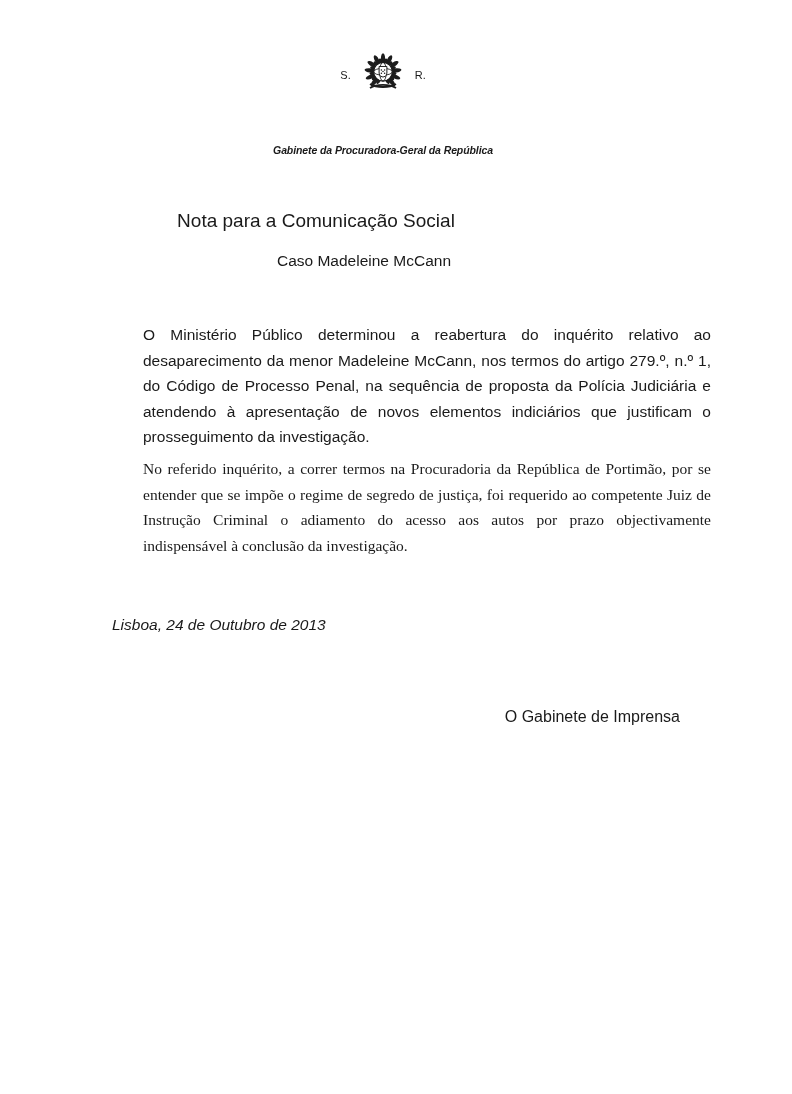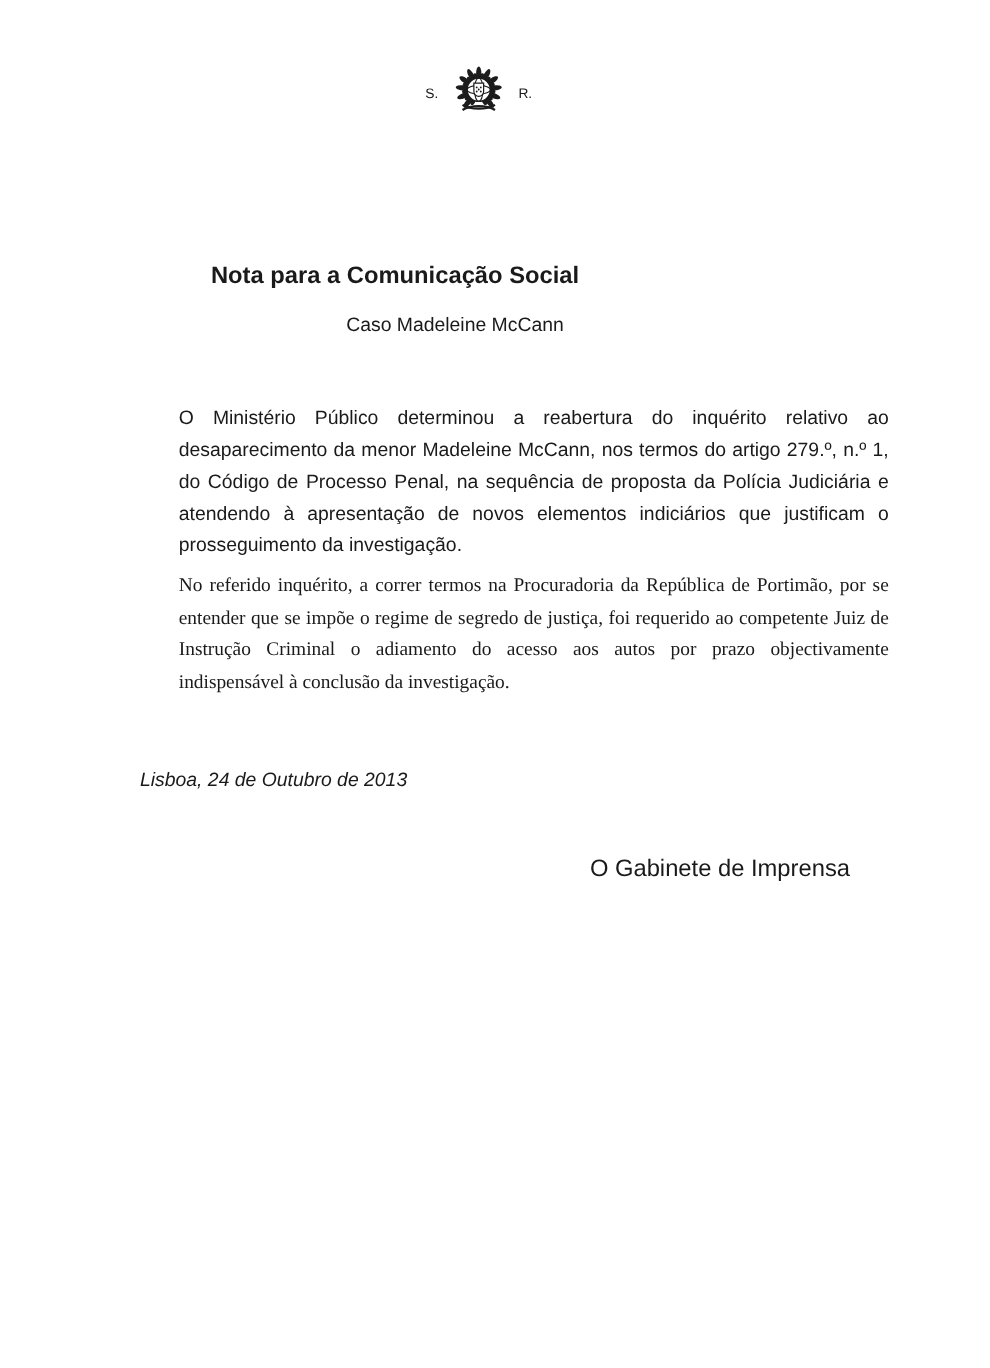--- a/index.html
+++ b/index.html
@@ -53,21 +53,21 @@
     letter-spacing: -0.1px;
   }
   
   .doc-title {
     position: absolute;
     top: 210px;
     left: 0;
     width: 632px;
     text-align: center;
     font-size: 19px;
-    font-weight: bold;
+    font-weight: normal;
   }
   .doc-subtitle {
     position: absolute;
     top: 252px;
     left: 0;
     width: 728px;
     text-align: center;
     font-size: 15.5px;
     font-weight: normal;
   }
@@ -87,24 +87,24 @@
   .dateline {
     position: absolute;
     left: 112px;
     top: 616px;
     font-size: 15.5px;
     font-style: italic;
   }
   .signature {
     position: absolute;
     left: 112px;
-    top: 685px;
+    top: 708px;
     width: 568px;
     text-align: right;
-    font-size: 19px;
+    font-size: 16px;
   }
 </style>
 </head>
 <body>
 
 <div class="page">
 
   <div class="emblem-row">
     <span class="emblem-initial">S.</span>
     <span class="coat-icon">
@@ -145,20 +145,21 @@
           <circle cx="30" cy="19.8" r="0.9"></circle>
           <circle cx="34" cy="19.8" r="0.9"></circle>
           <circle cx="30" cy="23.8" r="0.9"></circle>
           <circle cx="34" cy="23.8" r="0.9"></circle>
         </g>
       </svg>
     </span>
     <span class="emblem-initial">R.</span>
   </div>
 
+  <div class="office-name">Gabinete da Procuradora-Geral da República</div>
 
   <div class="doc-title">Nota para a Comunicação Social</div>
   <div class="doc-subtitle">Caso Madeleine McCann</div>
 
   <p class="body-paragraph para-1">O Ministério Público determinou a reabertura do inquérito relativo ao desaparecimento da menor Madeleine McCann, nos termos do artigo 279.º, n.º 1, do Código de Processo Penal, na sequência de proposta da Polícia Judiciária e atendendo à apresentação de novos elementos indiciários que justificam o prosseguimento da investigação.</p>
   <p class="body-paragraph para-2">No referido inquérito, a correr termos na Procuradoria da República de Portimão, por se entender que se impõe o regime de segredo de justiça, foi requerido ao competente Juiz de Instrução Criminal o adiamento do acesso aos autos por prazo objectivamente indispensável à conclusão da investigação.</p>
 
   <div class="dateline">Lisboa, 24 de Outubro de 2013</div>
   <div class="signature">O Gabinete de Imprensa</div>
 

